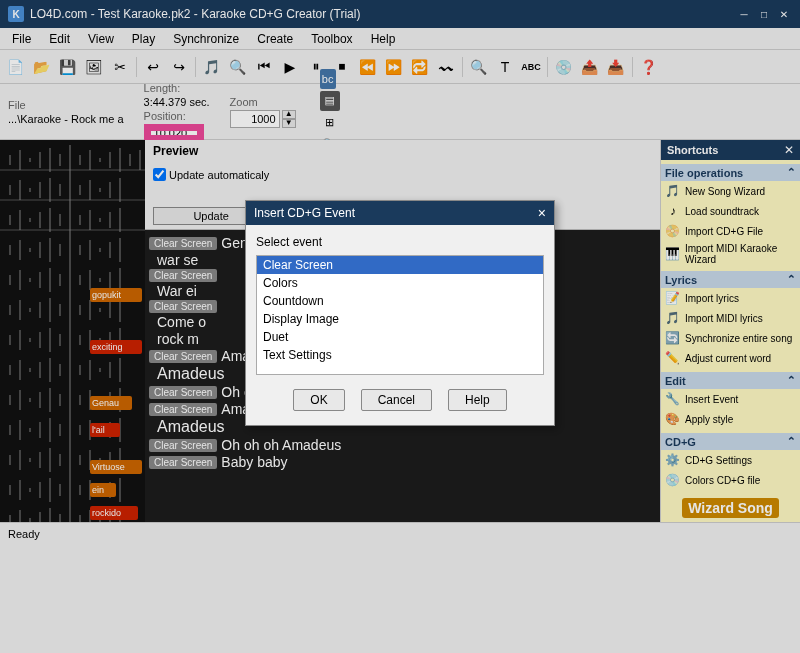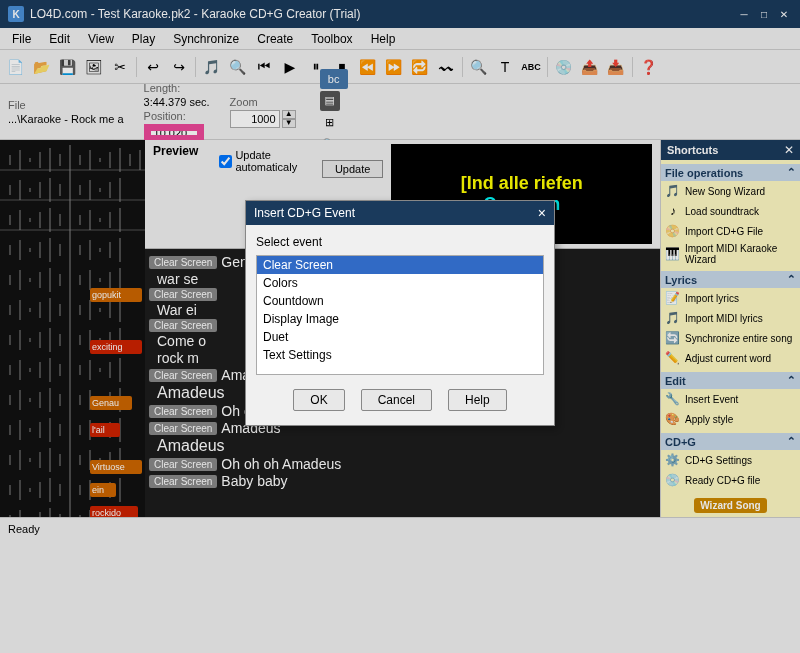--- a/index.html
+++ b/index.html
@@ -140,21 +140,21 @@
     <div class="zoom-ctrl">
       <input class="zoom-input" type="text" value="1000" style="">
       <div style="display:flex;flex-direction:column;">
         <button class="spin-btn">▲</button>
         <button class="spin-btn">▼</button>
       </div>
     </div>
   </div>
 
   <div style="display:flex;flex-direction:column;gap:2px;margin-left:4px;">
-    <button class="tb-btn" style="width:28px;height:20px;font-size:11px;background:#4477aa;color:white;border:none;">bc</button>
+    <button class="tb-btn" style="width:16px;height:20px;font-size:11px;background:#4477aa;color:white;border:none;">bc</button>
     <button class="tb-btn" style="width:20px;height:20px;font-size:11px;background:#555;color:white;border:none;">▤</button>
     <button class="tb-btn" style="width:20px;height:20px;font-size:11px;">⊞</button>
     <button class="tb-btn" style="width:20px;height:20px;font-size:11px;">🔍</button>
   </div>
 </div>
 
 <div class="main-content-area">
 
   <div class="left-panel" style="width:145px;background:#fde047;position:relative;overflow:hidden;">
     <div style="width:100%;height:100%;background:#111;position:relative;">
@@ -423,32 +423,28 @@
         <text x="74" y="486" fill="white" font-size="9">Amadeus</text>
 
         <rect x="0" y="490" width="130" height="20" fill="none" stroke="white" stroke-width="1"></rect>
       </svg>
     </div>
   </div>
 
   <div style="flex:1;display:flex;flex-direction:column;overflow:hidden;">
 
     <div style="background:#f0f0f0;border-bottom:1px solid #bbb;padding:4px 8px;display:flex;align-items:flex-start;gap:8px;">
-      <div style="display:flex;flex-direction:row;gap:21px;">
+      <div style="display:flex;flex-direction:column;gap:10px;">
         <span style="font-size:12px;font-weight:bold;">Preview</span>
         <label style="display:flex;align-items:center;gap:3px;font-size:11px;cursor:pointer;">
           <input type="checkbox" checked="" style="">
           <span>Update automaticaly</span>
         </label>
         <button class="update-btn">Update</button>
       </div>
-      <div style="background:#000;width:300px;height:100px;display:flex;flex-direction:column;align-items:center;justify-content:center;">
-        <div style="color:#ffff00;font-size:18px;font-weight:bold;">[Ind alle riefen</div>
-        <div style="color:#00ffff;font-size:18px;font-weight:bold;">Come on</div>
-      </div>
     </div>
 
     <div class="editor-area">
 
       <div class="row-with-badge">
         <span class="clear-badge">Clear Screen</span>
         <span style="color:white;font-size:14px;margin-left:4px;">Genau</span>
       </div>
 
       <div class="text-only-row">
@@ -581,26 +577,26 @@
       <div class="shortcut-section-header">
         <span>CD+G</span>
         <span>⌃</span>
       </div>
       <div class="shortcut-item">
         <span class="shortcut-icon">⚙️</span>
         <span>CD+G Settings</span>
       </div>
       <div class="shortcut-item">
         <span class="shortcut-icon">💿</span>
-        <span>Ready CD+G file</span>
+        <span>Colors CD+G file</span>
       </div>
     </div>
 
     <div style="margin-top:auto;padding:4px;display:flex;align-items:center;justify-content:center;">
-      <div style="background:#cc8800;color:white;font-size:10px;padding:2px 6px;border-radius:3px;font-weight:bold;">Wizard Song</div>
+      <div style="background:#cc8800;color:white;font-size:14px;padding:2px 6px;border-radius:3px;font-weight:bold;">Wizard Song</div>
     </div>
   </div>
 </div>
 
 <div class="status-bar">
   <span>Ready</span>
 </div>
 
 <div class="dialog-overlay">
   <div class="dialog" style="position:absolute;top:200px;left:245px;">

